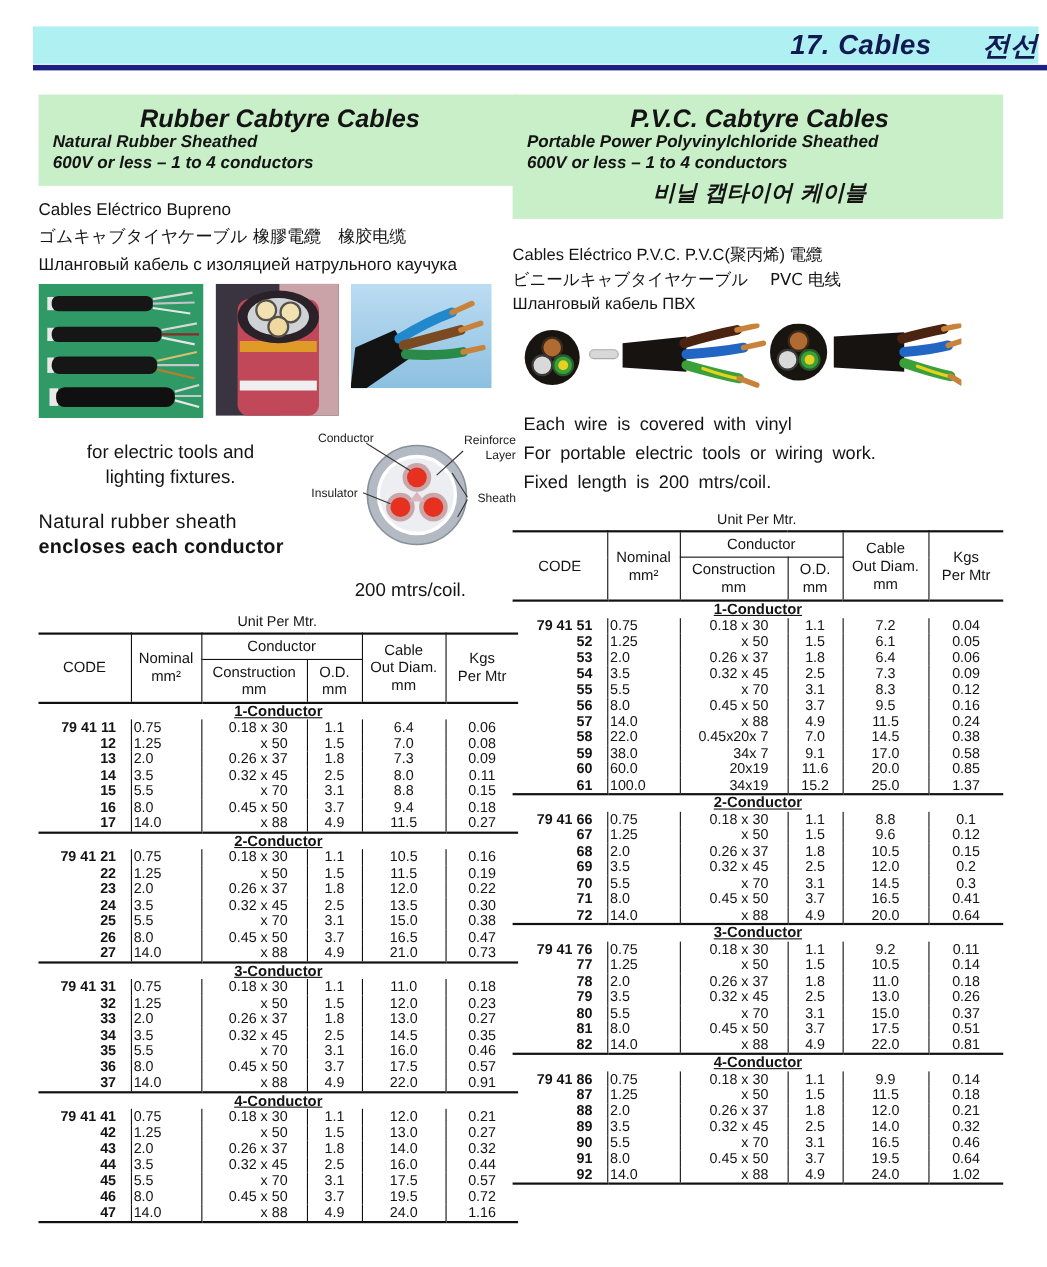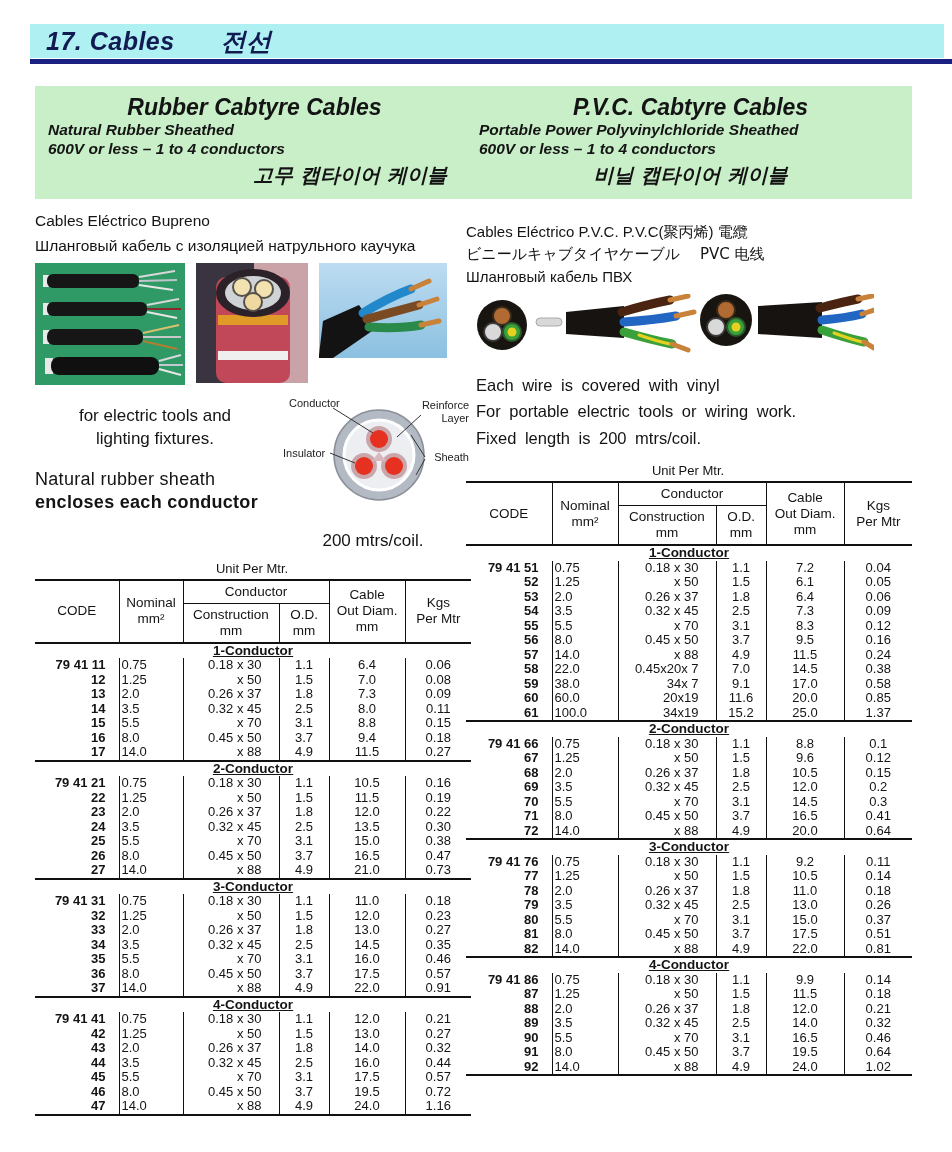--- a/index.html
+++ b/index.html
@@ -1,21 +1,21 @@
 <!DOCTYPE html>
 <html><head>
 <meta charset="utf-8">
 <style>
   html,body{margin:0;padding:0;background:#fff;}
   body{font-family:"Liberation Sans","DejaVu Sans",sans-serif;color:#141414;}
   .page{position:relative;width:952px;height:1152px;background:#fff;overflow:hidden;}
 
   
   .top-banner{position:absolute;left:30px;top:24px;right:8px;height:34px;background:#aff0f3;
-    display:flex;align-items:center;padding-left:16px;box-sizing:border-box;}
+    display:flex;align-items:center;padding-left:16px;box-sizing:border-box;justify-content:flex-end;}
   .top-banner .ttl{font-style:italic;font-weight:bold;font-size:25px;color:#121a52;letter-spacing:.5px;}
   .top-banner .ttl-kr{margin-left:46px;}
   .navy-rule{position:absolute;left:30px;top:59px;right:0;height:5px;background:#1a2080;}
 
   
   .col{position:absolute;top:86px;}
   .col-left{left:35px;width:436px;}
   .col-right{left:466px;width:446px;}
 
   
@@ -81,25 +81,25 @@
     <span class="ttl ttl-kr cjk">전선</span>
   </div>
   <div class="navy-rule"></div>
 
   <div class="col col-left">
 
     <div class="banner-green">
       <div class="b-title">Rubber Cabtyre Cables</div>
       <div class="b-sub">Natural Rubber Sheathed</div>
       <div class="b-sub">600V or less – 1 to 4 conductors</div>
-      <div class="b-kr">고무 캡타이어 케이블</div>
     </div>
 
     <div class="alt-names">
       <div>Cables Eléctrico Bupreno</div>
+      <div class="cjk">ゴムキャブタイヤケーブル 橡膠電纜　橡胶电缆</div>
       <div>Шланговый кабель с изоляцией натрульного каучука</div>
     </div>
 
     <div class="photo-row">
 
       <svg width="150" height="122" viewBox="0 0 150 122">
         <rect width="150" height="122" fill="#2f9a66"></rect>
         <rect x="8" y="12" width="6" height="12" fill="#e8e8e8"></rect>
         <rect x="12" y="11" width="92" height="14" rx="6" fill="#161616"></rect>
         <g stroke-width="2">

